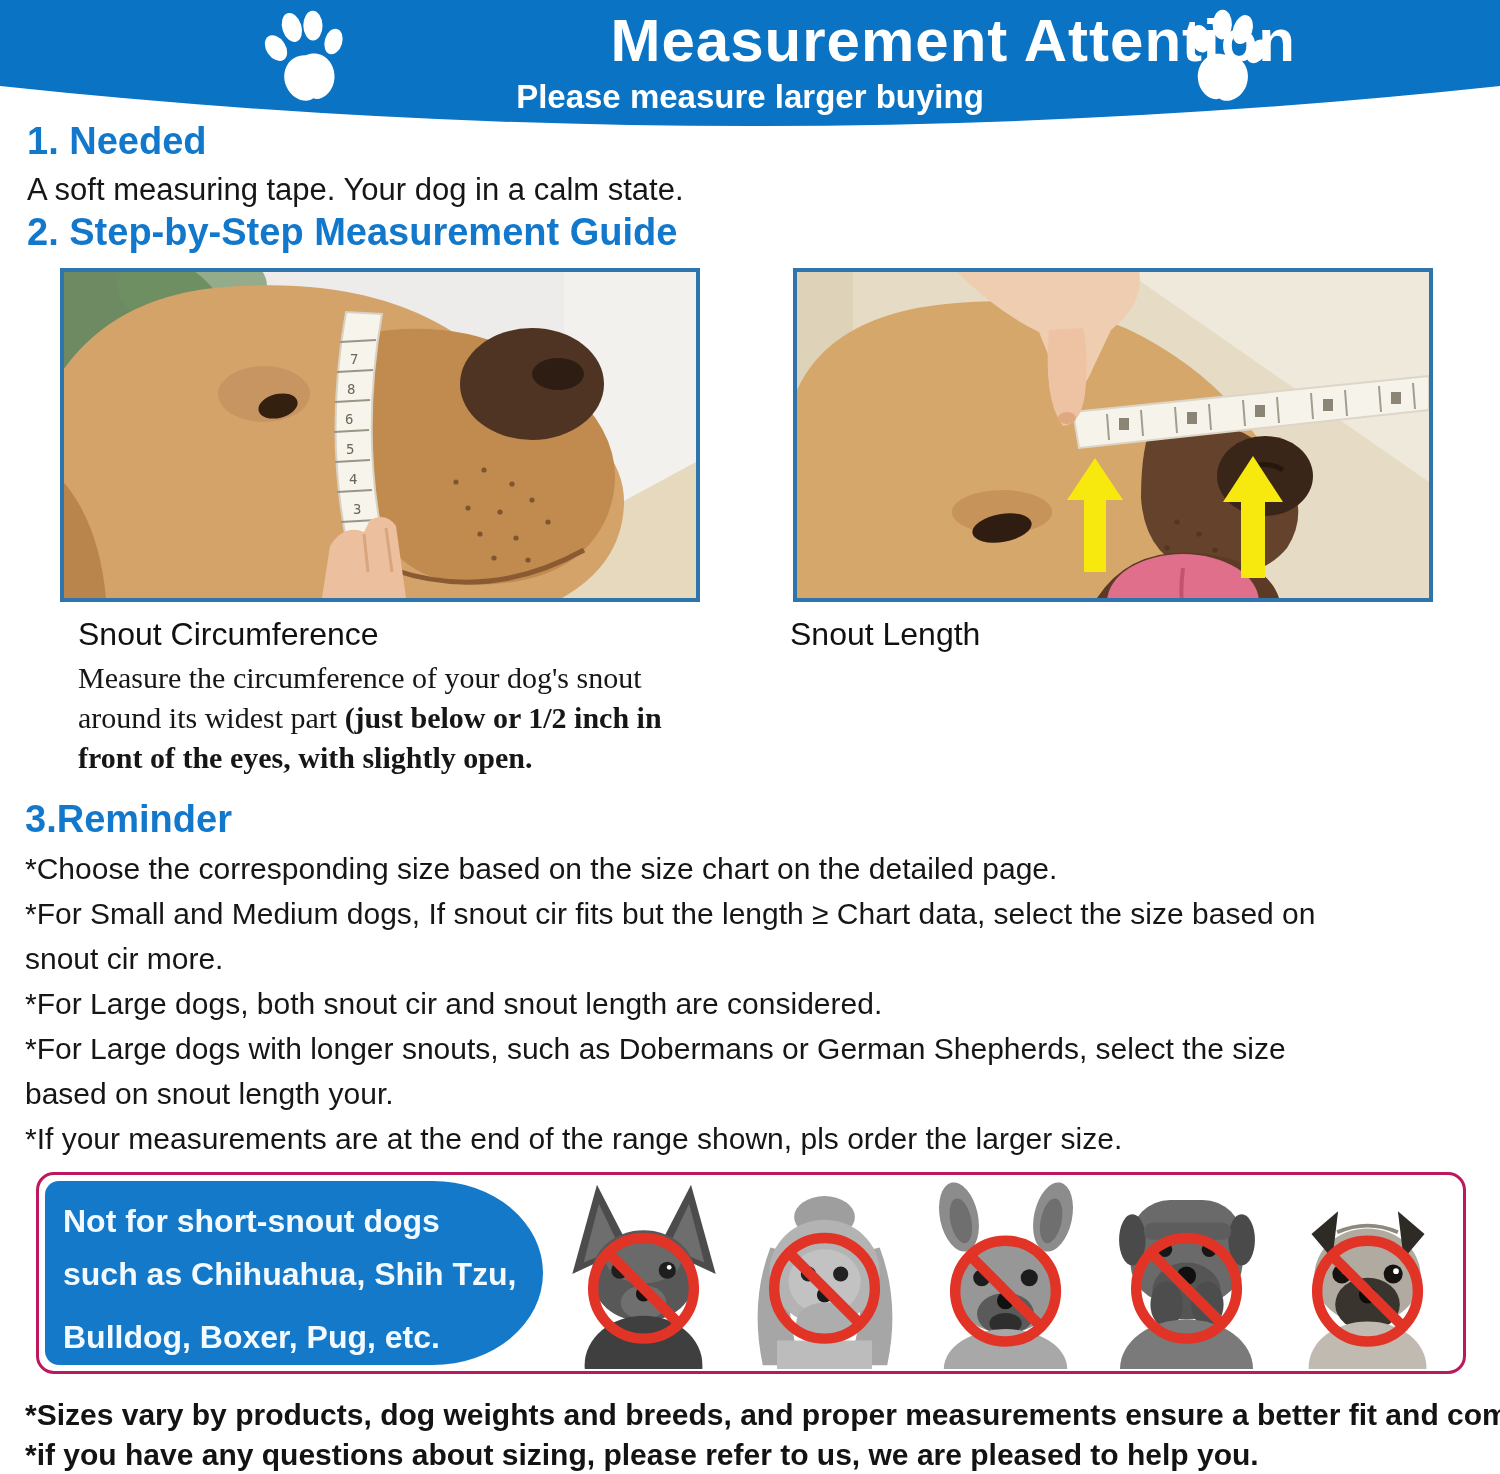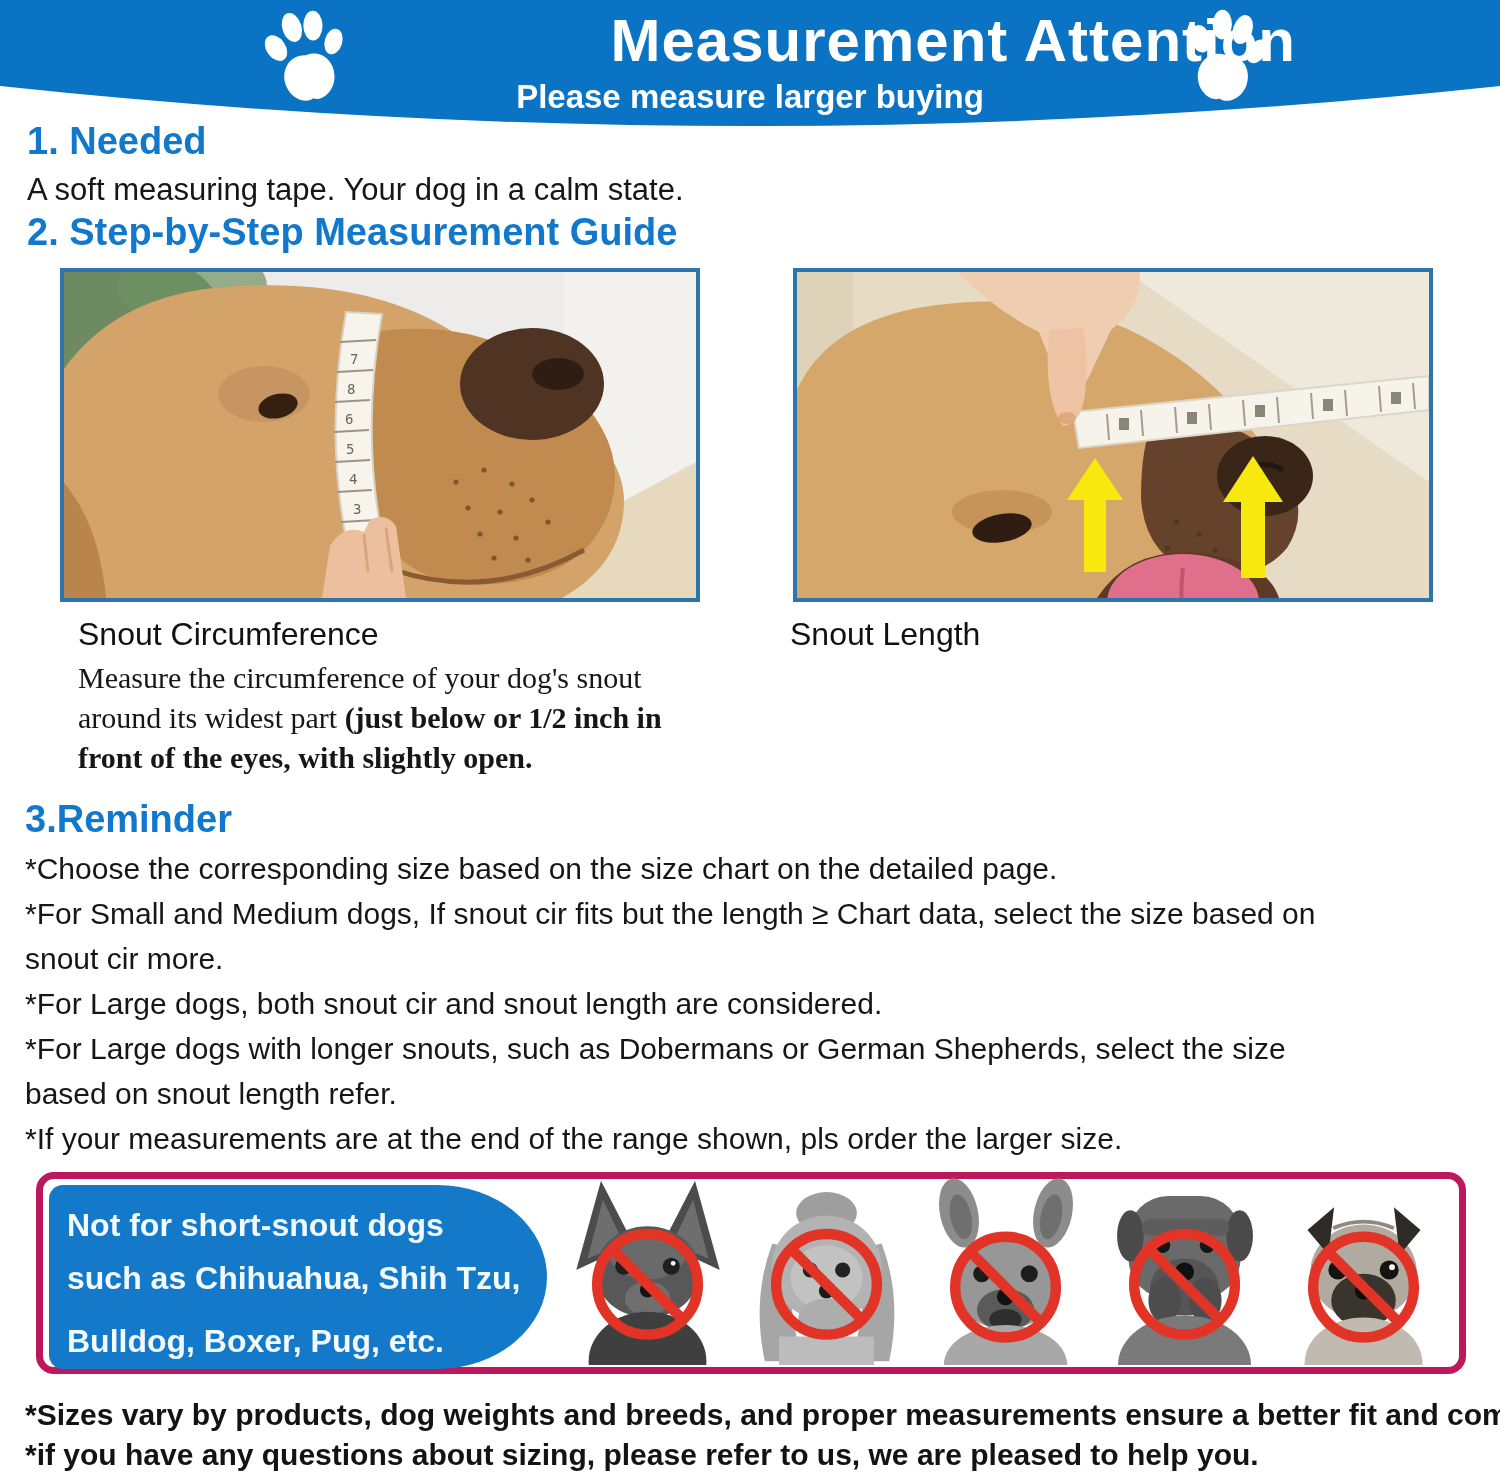--- a/index.html
+++ b/index.html
@@ -23,21 +23,21 @@
   .figure.leftfig{left:60px;}
   .figure.rightfig{left:793px;background:#e6dbc5;}
   .cap-title{position:absolute;top:616px;font-size:32px;font-weight:400;color:#111;white-space:nowrap;}
   .cap-par{position:absolute;top:658px;font-size:30px;line-height:40px;color:#161616;font-family:Liberation Serif, serif;}
   .cap-par .ln{white-space:nowrap;}
   .cap-par b{font-weight:800;}
   
   .rem-line{position:absolute;left:25px;font-size:30px;color:#161616;white-space:nowrap;line-height:45px;}
   
   .warnbox{position:absolute;left:36px;top:1172px;width:1430px;height:202px;background:#ffffff;
-           border:7px solid #be185d;border-radius:18px;box-sizing:border-box;}
+           border:3px solid #be185d;border-radius:18px;box-sizing:border-box;}
   .warnpanel{position:absolute;left:6px;top:6px;width:498px;height:184px;background:#1579ca;
              border-radius:14px 110px 110px 14px / 14px 92px 92px 14px;}
   .warnpanel .wline{position:absolute;left:18px;font-size:32px;font-weight:700;color:#f2faff;white-space:nowrap;}
   .dogrow{position:absolute;left:516px;top:4px;right:6px;bottom:2px;display:flex;
           align-items:flex-end;justify-content:space-between;}
   .dog{width:178px;height:190px;}
   .dog svg{display:block;width:100%;height:100%;}
   .ban circle,.ban line{stroke:#e23327;stroke-width:11;fill:none;}
   
   .foot{position:absolute;left:25px;font-size:30px;font-weight:600;color:#131313;white-space:nowrap;}
@@ -202,21 +202,21 @@
 
   <div class="cap-title" style="left:790px;">Snout Length</div>
 
   <div class="h-blue" style="left:25px;top:798px;">3.Reminder</div>
   <div>
     <div class="rem-line" style="top:846px;">*Choose the corresponding size based on the size chart on the detailed page.</div>
     <div class="rem-line" style="top:891px;">*For Small and Medium dogs, If snout cir fits but the length ≥ Chart data, select the size based on</div>
     <div class="rem-line" style="top:936px;">snout cir more.</div>
     <div class="rem-line" style="top:981px;">*For Large dogs, both snout cir and snout length are considered.</div>
     <div class="rem-line" style="top:1026px;">*For Large dogs with longer snouts, such as Dobermans or German Shepherds, select the size</div>
-    <div class="rem-line" style="top:1071px;">based on snout length refer.</div>
+    <div class="rem-line" style="top:1071px;">based on snout length your.</div>
     <div class="rem-line" style="top:1116px;">*If your measurements are at the end of the range shown, pls order the larger size.</div>
   </div>
 
   <div class="warnbox">
     <div class="warnpanel">
       <div class="wline" style="top:22px;">Not for short-snout dogs</div>
       <div class="wline" style="top:75px;">such as Chihuahua, Shih Tzu,</div>
       <div class="wline" style="top:138px;">Bulldog, Boxer, Pug, etc.</div>
     </div>
     <div class="dogrow">

